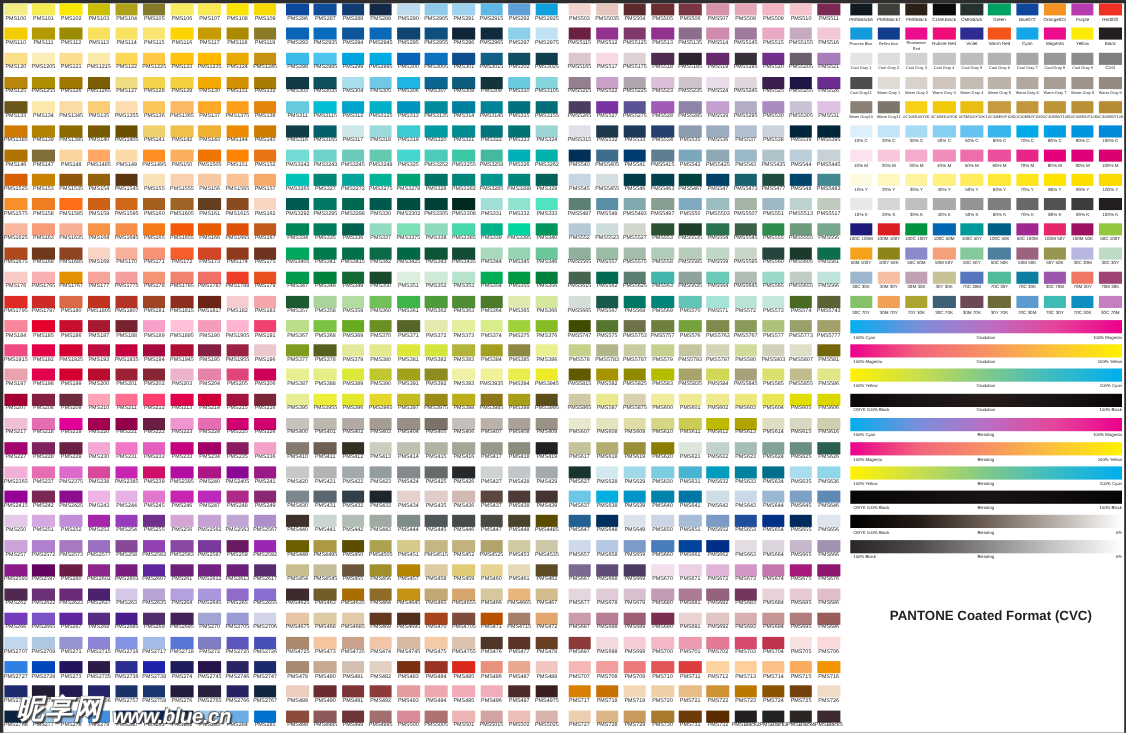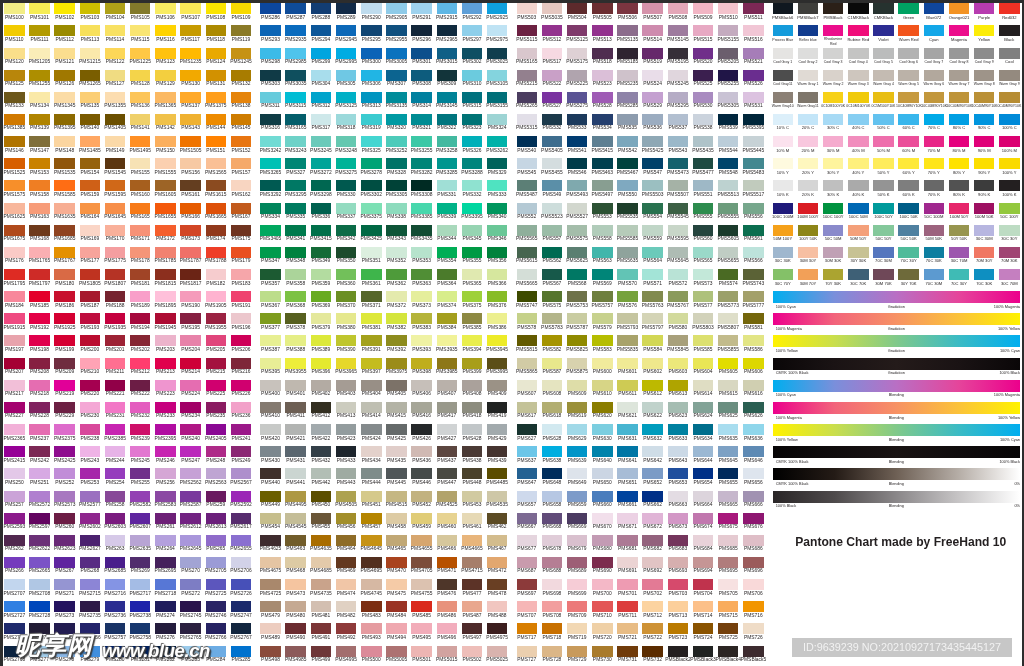--- a/index.html
+++ b/index.html
@@ -4434,22 +4434,21 @@
         </div>
         <div class="bar" style="top: 488px; background-image: linear-gradient(90deg, rgb(42, 38, 39), rgb(78, 74, 75), rgb(138, 135, 137), rgb(198, 196, 197), rgb(255, 255, 255));"></div>
         <div class="barlab" style="top: 500.6px;">
           <span class="bl">100% Black</span>
           <span class="bc">Blending</span>
           <span class="br">0%</span>
         </div>
       </div>
 
     <div id="title">
-      <div id="t1">Pantone Chart made by FreeHand 10</div>
+      <div id="t2">PANTONE Coated Format (CVC)</div>
     </div>
 
     <div id="wm">
       <div id="wmcn">昵享网</div>
       <div id="wmurl">www.blue.cn</div>
     </div>
-    <div id="wmid">ID:9639239 NO:20210927173435445127</div>
   </div>
 </div>
 
 </body></html>

